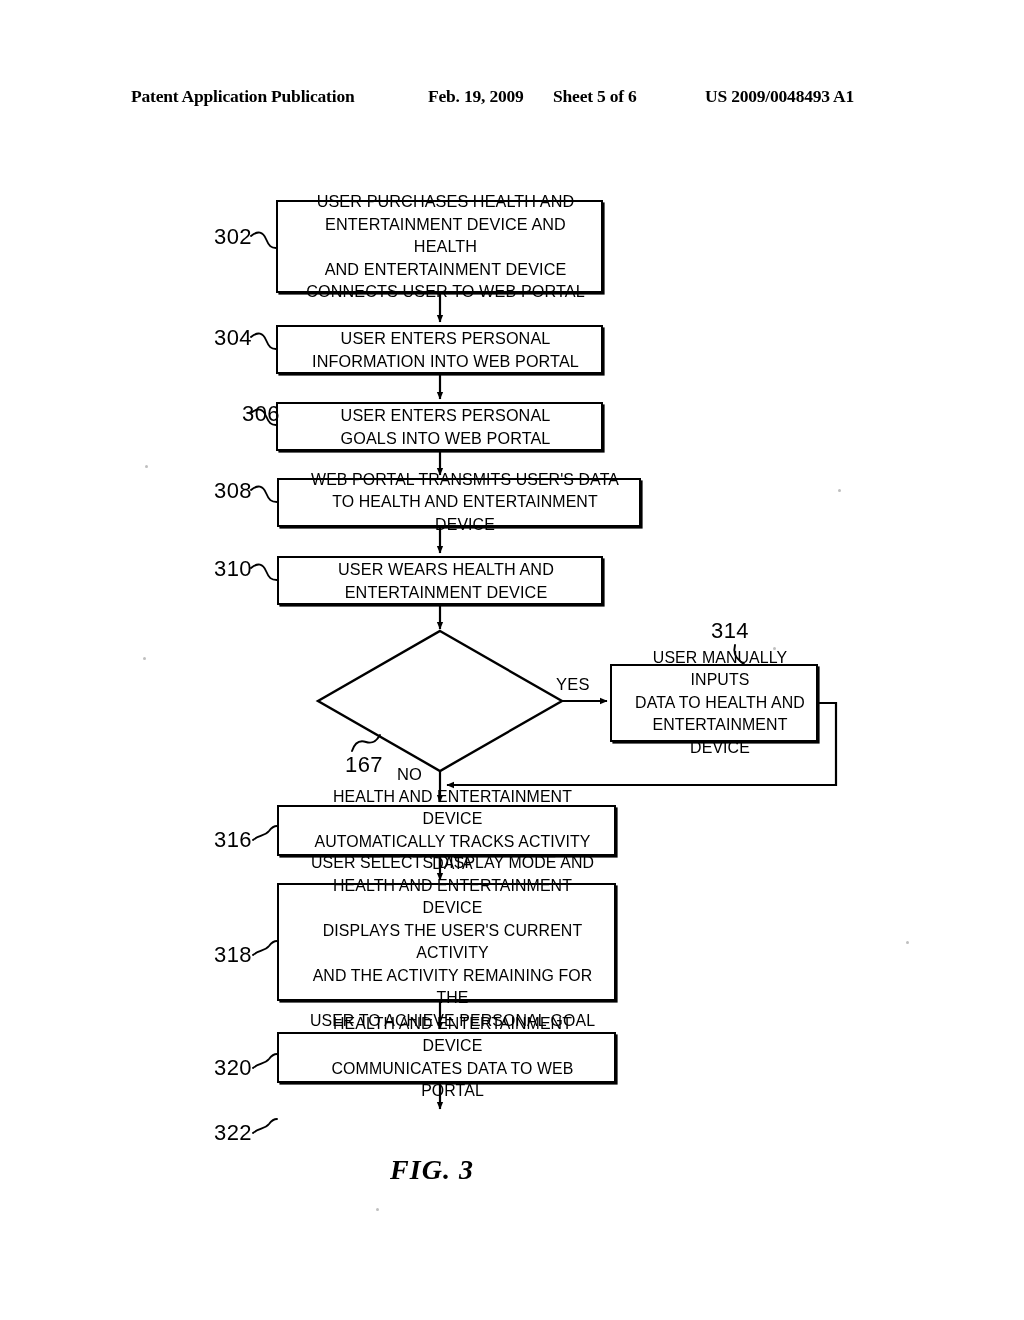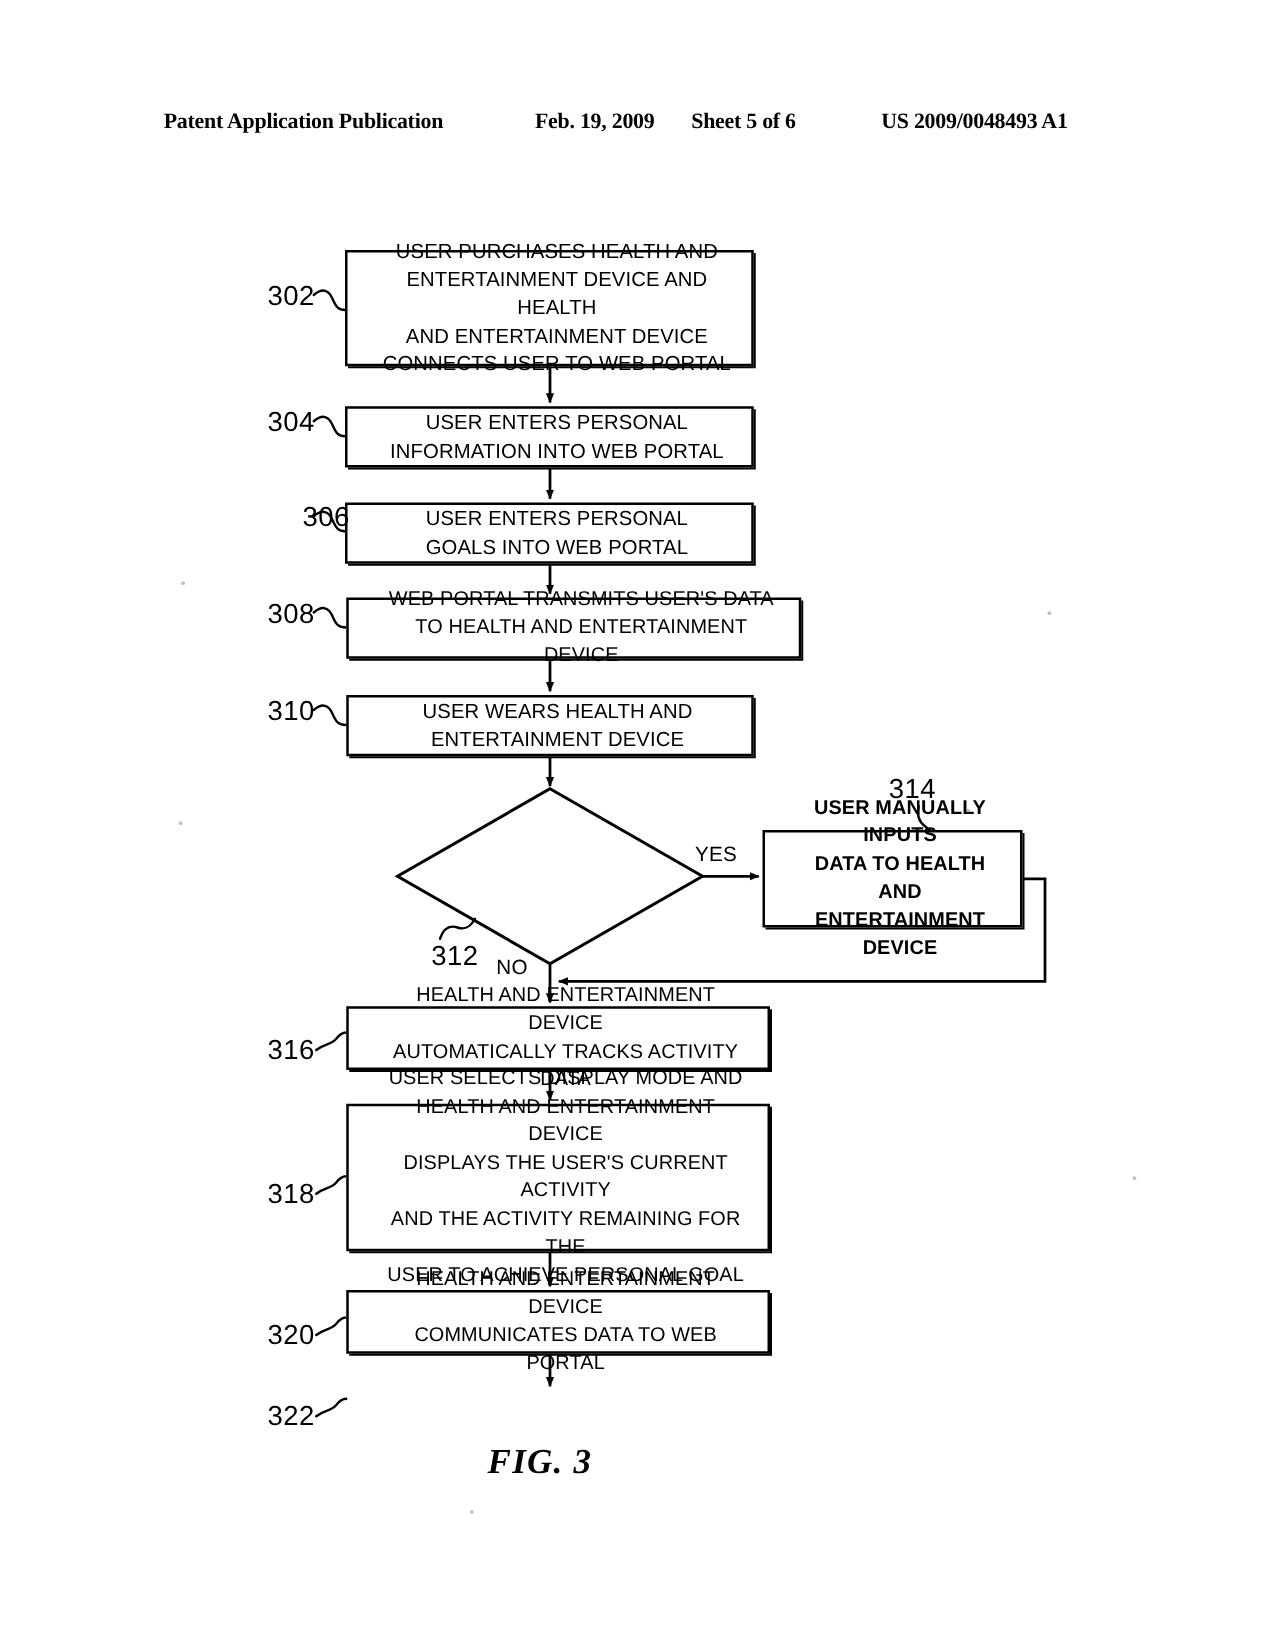--- a/index.html
+++ b/index.html
@@ -78,21 +78,21 @@
     white-space: pre-line;
     padding: 0 11px;
     margin-left: 12px;
   }
 
   #n302 { left: 276px; top: 200px;  width: 327px; height: 93px;  }
   #n304 { left: 276px; top: 325px;  width: 327px; height: 49px;  }
   #n306 { left: 276px; top: 402px;  width: 327px; height: 49px;  }
   #n308 { left: 277px; top: 478px;  width: 364px; height: 49px;  }
   #n310 { left: 277px; top: 556px;  width: 326px; height: 49px;  }
-  #n314 { left: 610px; top: 664px;  width: 208px; height: 78px; font-weight: bold;  }
+  #n314 { left: 610px; top: 664px;  width: 208px; height: 78px;  }
   #n316 { left: 277px; top: 805px;  width: 339px; height: 51px;  }
   #n318 { left: 277px; top: 883px;  width: 339px; height: 118px; }
   #n320 { left: 277px; top: 1032px; width: 339px; height: 51px;  }
   #n322 { left: 277px; top: 1112px; width: 326px; height: 37px;  }
 
   #n308 .txt, #n314 .txt, #n316 .txt,
   #n318 .txt, #n320 .txt, #n322 .txt { font-size: 15.9px; }
 
   
   #n312 {
@@ -287,21 +287,21 @@
     <span class="txt">HEALTH AND ENTERTAINMENT DEVICE
 COMMUNICATES DATA TO WEB PORTAL</span>
   </div>
 
 
   <span class="ref" id="ref302">302</span>
   <span class="ref" id="ref304">304</span>
   <span class="ref" id="ref306">306</span>
   <span class="ref" id="ref308">308</span>
   <span class="ref" id="ref310">310</span>
-  <span class="ref" id="ref312">312</span>
+  <span class="ref" id="ref312">167</span>
   <span class="ref" id="ref314">314</span>
   <span class="ref" id="ref316">316</span>
   <span class="ref" id="ref318">318</span>
   <span class="ref" id="ref320">320</span>
   <span class="ref" id="ref322">322</span>
 
   <span class="branch" id="lbl-yes">YES</span>
   <span class="branch" id="lbl-no">NO</span>
 
   <div id="fig-caption">

